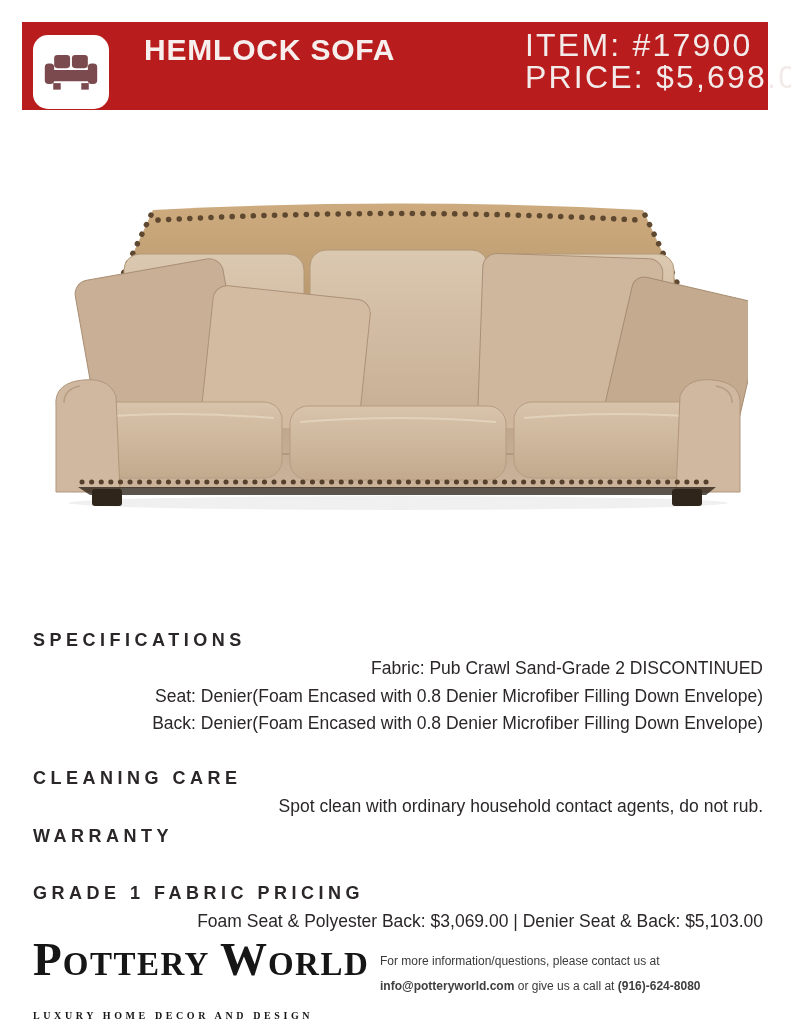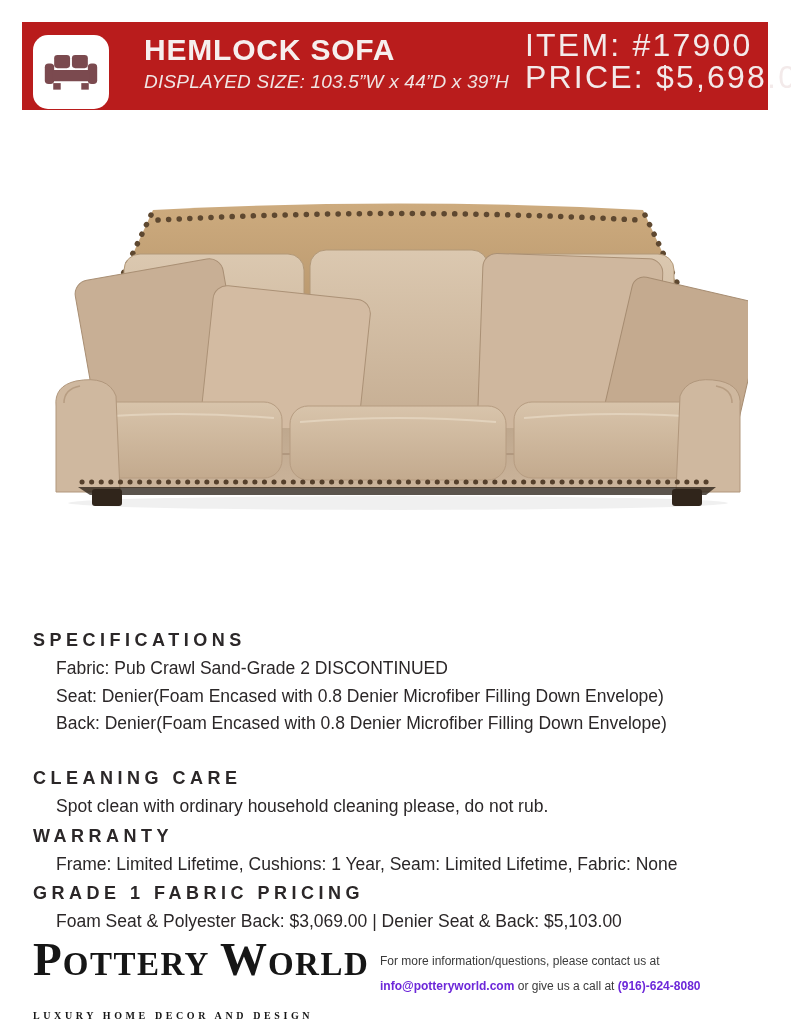--- a/index.html
+++ b/index.html
@@ -72,21 +72,21 @@
   .section { position: absolute; left: 33px; width: 730px; }
   .sec-head {
     font-size: 18px;
     font-weight: 600;
     letter-spacing: 4.5px;
     color: #2b2728;
     line-height: 24px;
     white-space: nowrap;
     margin-top: 33px;
   }
-  .sec-body { margin-left: 23px; margin-top: 3px; }
+  .sec-body { margin-left: 29px; margin-top: 3px; text-align: right; }
   .sec-line {
     font-size: 17.5px;
     font-weight: 400;
     color: #2b2728;
     line-height: 27.5px;
     white-space: nowrap;
   }
   #sec-specifications { top: 595px; }
   #sec-cleaning       { top: 733px; }
   #sec-warranty       { top: 791px; }
@@ -120,21 +120,21 @@
     white-space: nowrap;
   }
   .footer-contact {
     position: absolute;
     left: 380px; top: 949px;
     font-size: 12px;
     color: #3a3a3a;
     line-height: 25px;
     white-space: nowrap;
   }
-  .footer-contact .bold { font-weight: 700; color: #6d28d9; }
+  .footer-contact .bold { font-weight: 700; color: #404040; }
 </style>
 </head>
 <body>
 
 <div class="banner">
   <div class="icon-box">
     <span>
       <svg width="58" height="46" viewBox="0 0 62 48">
         <g fill="#7b4a4f">
           <rect x="13" y="8" width="17" height="14" rx="3.5"></rect>
@@ -144,21 +144,20 @@
           <rect x="11" y="24" width="40" height="12" rx="2"></rect>
           <rect x="12" y="38" width="8" height="7"></rect>
           <rect x="42" y="38" width="8" height="7"></rect>
         </g>
       </svg>
     </span>
   </div>
 
   <div class="title-block">
     <div class="product-title">HEMLOCK SOFA</div>
-    <div class="product-size">DISPLAYED SIZE: 103.5”W x 44”D x 39”H</div>
   </div>
 
   <div class="item-block">
     <div class="item-line">ITEM: #17900</div>
     <div class="item-line">PRICE: $5,698.00</div>
   </div>
 </div>
 
 <div class="photo">
   <svg width="700" height="322" viewBox="0 0 700 322">
@@ -235,29 +234,26 @@
   <div class="sec-body">
     <div class="sec-line">Fabric: Pub Crawl Sand-Grade 2 DISCONTINUED</div>
     <div class="sec-line">Seat: Denier(Foam Encased with 0.8 Denier Microfiber Filling Down Envelope)</div>
     <div class="sec-line">Back: Denier(Foam Encased with 0.8 Denier Microfiber Filling Down Envelope)</div>
   </div>
 </div>
 
 <div class="section" id="sec-cleaning">
   <div class="sec-head">CLEANING CARE</div>
   <div class="sec-body">
-    <div class="sec-line">Spot clean with ordinary household cleaning please, do not rub.</div>
+    <div class="sec-line">Spot clean with ordinary household contact agents, do not rub.</div>
   </div>
 </div>
 
 <div class="section" id="sec-warranty">
   <div class="sec-head">WARRANTY</div>
-  <div class="sec-body">
-    <div class="sec-line">Frame: Limited Lifetime, Cushions: 1 Year, Seam: Limited Lifetime, Fabric: None</div>
-  </div>
 </div>
 
 <div class="section" id="sec-grade">
   <div class="sec-head">GRADE 1 FABRIC PRICING</div>
   <div class="sec-body">
     <div class="sec-line">Foam Seat &amp; Polyester Back: $3,069.00 | Denier Seat &amp; Back: $5,103.00</div>
   </div>
 </div>
 
 <div class="footer-logo">

